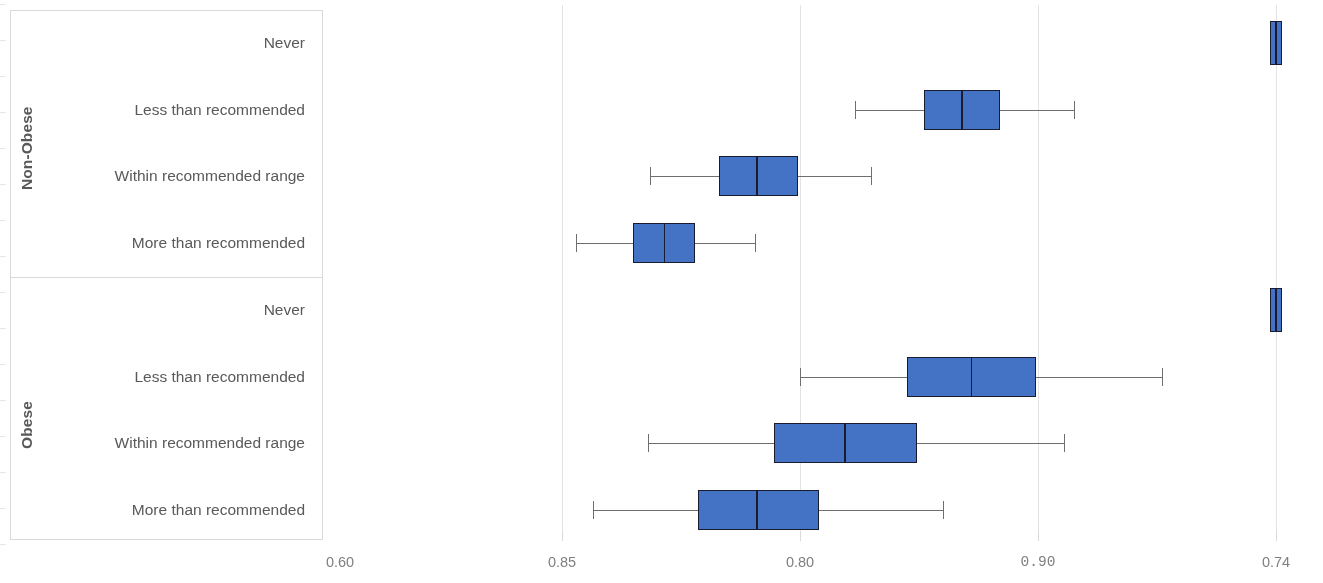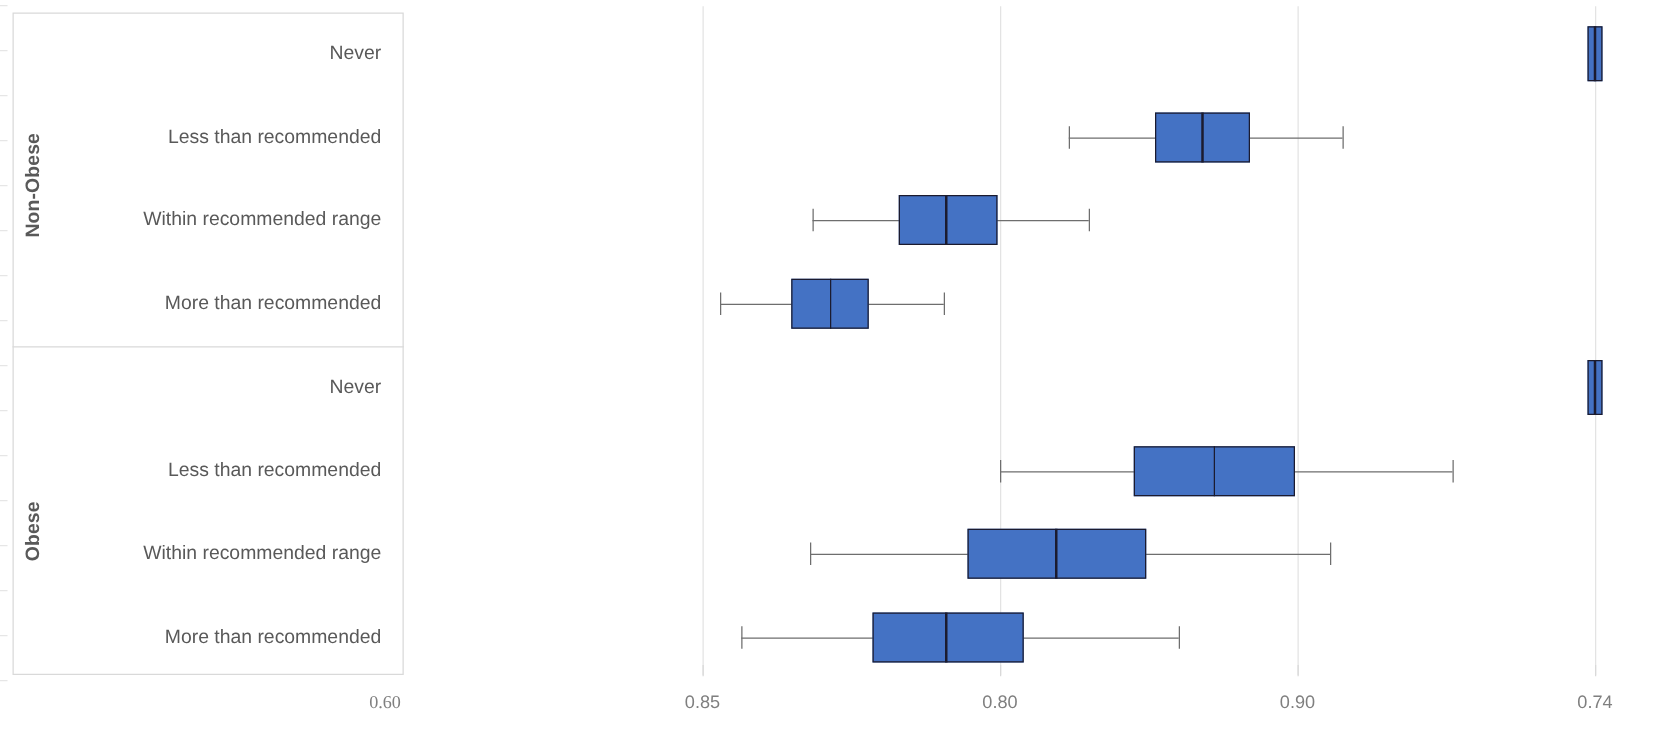--- a/index.html
+++ b/index.html
@@ -216,24 +216,24 @@
         <div class="median-line" style="left: 521.42px; top: 423px; height: 40px;"></div>
         <div class="whisker-line" style="left: 269.94px; top: 510px; width: 349.86px;"></div>
         <div class="whisker-cap" style="left: 269.94px; top: 501px; height: 18px;"></div>
         <div class="whisker-cap" style="left: 619.8px; top: 501px; height: 18px;"></div>
         <div class="box" style="left: 374.66px; top: 490px; width: 121.38px; height: 40px;"></div>
         <div class="median-line" style="left: 433.36px; top: 490px; height: 40px;"></div>
       </div>
   </div>
 
   <div id="x-axis">
-      <div class="axis-tick-label" style="left: 308px; top: 554px; font-family: Liberation Serif, serif;">0.60</div>
+      <div class="axis-tick-label" style="left: 340px; top: 554px;">0.60</div>
       <div class="axis-tick-mark" style="left: 562px; top: 532px;"></div>
       <div class="axis-tick-label" style="left: 562px; top: 554px;">0.85</div>
       <div class="axis-tick-mark" style="left: 800px; top: 532px;"></div>
       <div class="axis-tick-label" style="left: 800px; top: 554px;">0.80</div>
       <div class="axis-tick-mark" style="left: 1038px; top: 532px;"></div>
-      <div class="axis-tick-label" style="left: 1038px; top: 554px;">0.90</div>
+      <div class="axis-tick-label" style="left: 1038px; top: 554px; font-family: Liberation Mono, monospace;">0.90</div>
       <div class="axis-tick-mark" style="left: 1276px; top: 532px;"></div>
       <div class="axis-tick-label" style="left: 1276px; top: 554px;">0.74</div>
     </div>
 
 </div>
 
 </body></html>

